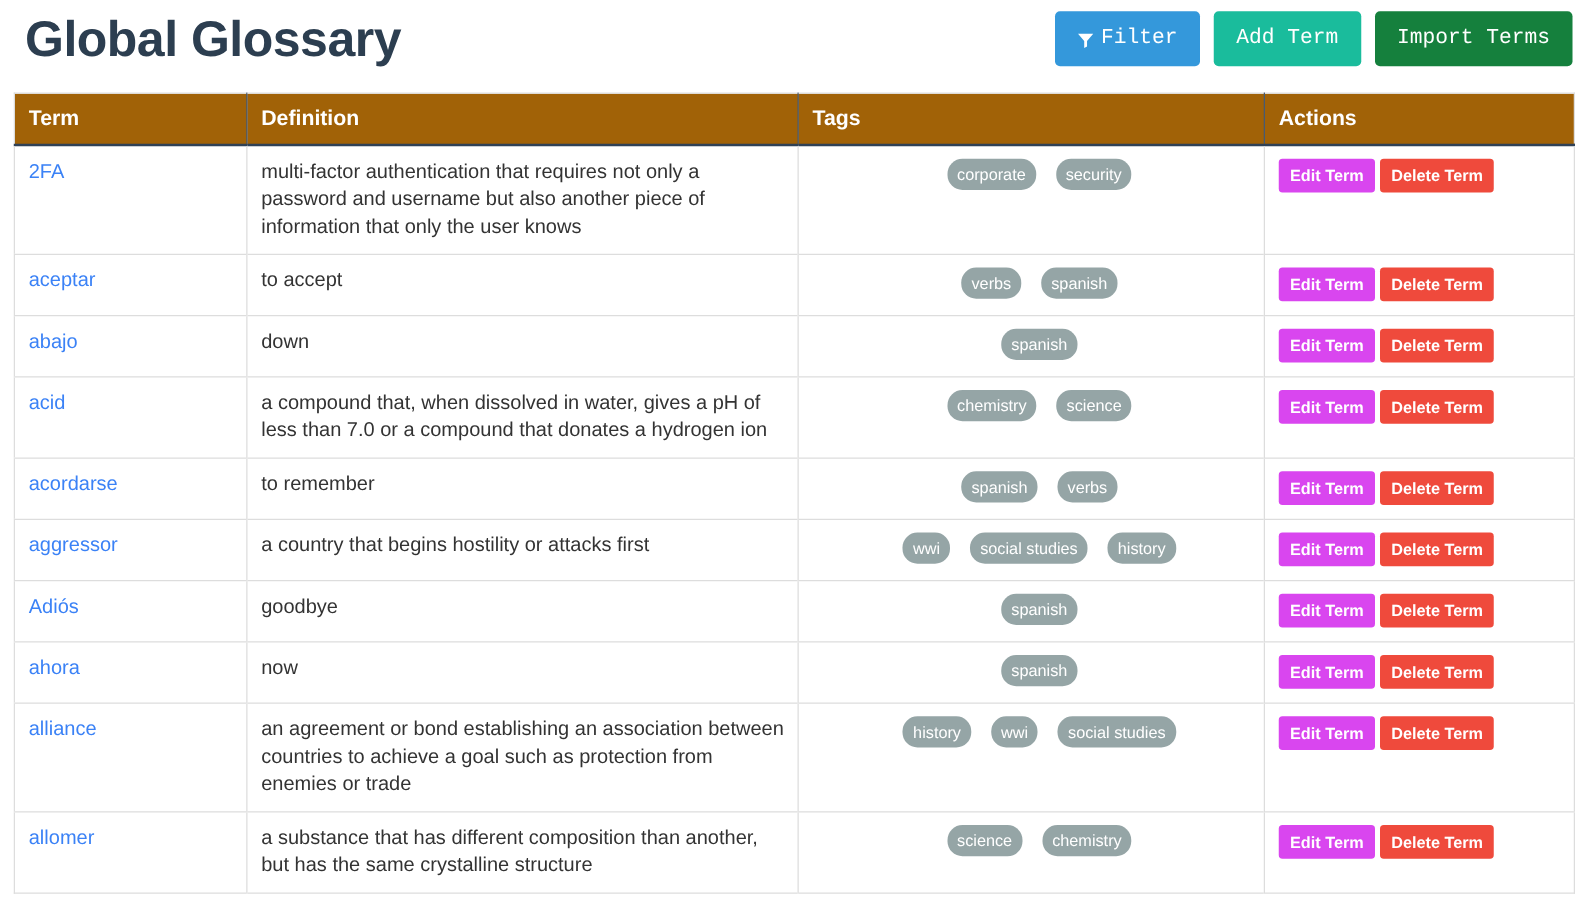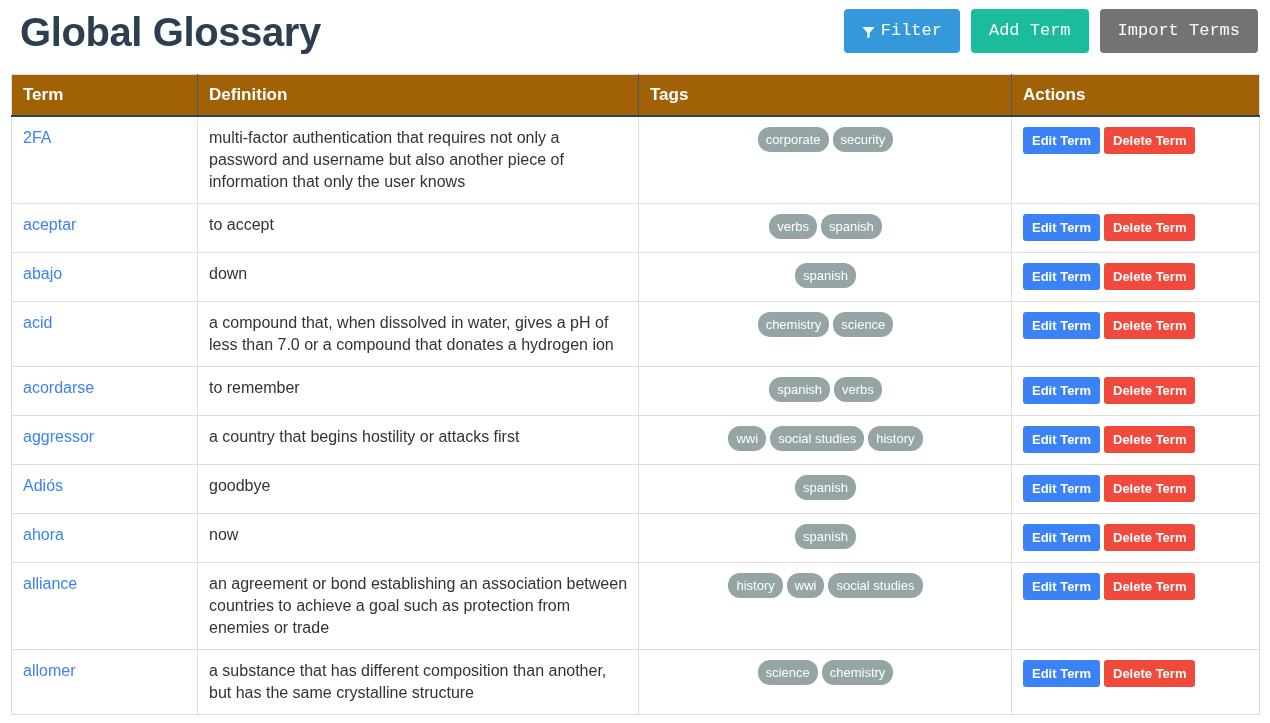--- a/index.html
+++ b/index.html
@@ -49,21 +49,21 @@
     line-height: 20px;
     padding: 12px 18px;
     cursor: pointer;
     white-space: nowrap;
     display: inline-flex;
     align-items: center;
     gap: 6px;
   }
   .btn-filter   { background: #3498db; }
   .btn-add      { background: #1abc9c; justify-content: center; }
-  .btn-import   { background: #737373; }
+  .btn-import   { background: #15803d; }
   .funnel-icon {
     display: inline-block;
     width: 13px;
     height: 13px;
     position: relative;
     top: 1px;
   }
   .funnel-icon svg { display: block; }
 
   
@@ -125,41 +125,41 @@
     padding-top: 12px;
   }
   .tag {
     display: inline-block;
     background: #95a5a6;
     color: #ffffff;
     font-size: 13px;
     line-height: 15px;
     border-radius: 12px;
     padding: 5px 8px;
-    margin: 0 2px 3px 2px;
+    margin: 0 2px 3px 14px;
     cursor: pointer;
     white-space: nowrap;
   }
   .actions-cell {
     padding-top: 12px;
     white-space: nowrap;
   }
   .btn-sm {
     border: none;
     border-radius: 3px;
     color: #ffffff;
     font-family: "Liberation Sans", sans-serif;
     font-size: 13px;
     font-weight: bold;
     line-height: 15px;
     padding: 6px 9px;
     cursor: pointer;
     white-space: nowrap;
   }
-  .btn-edit   { background: #3b82f6; margin-right: 4px; }
+  .btn-edit   { background: #d946ef; margin-right: 4px; }
   .btn-delete { background: #ef4a3c; }
 </style>
 </head>
 <body>
 
 <div class="page-header">
   <h1 class="page-title">Global Glossary</h1>
   <div class="header-actions">
       <button class="btn btn-filter">
         <span class="funnel-icon">

